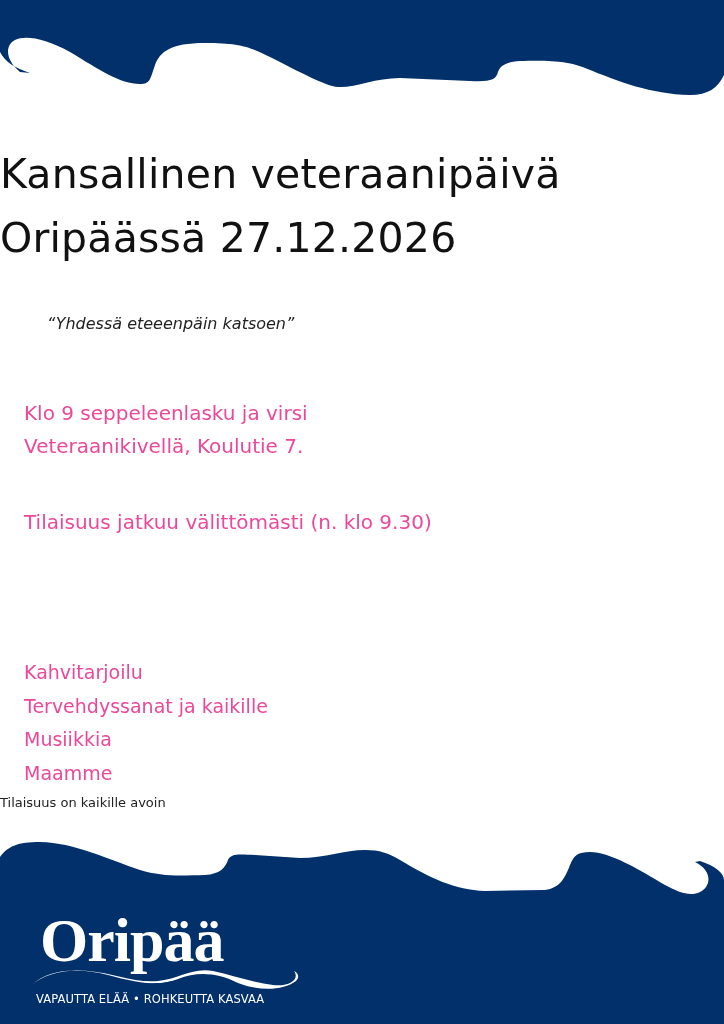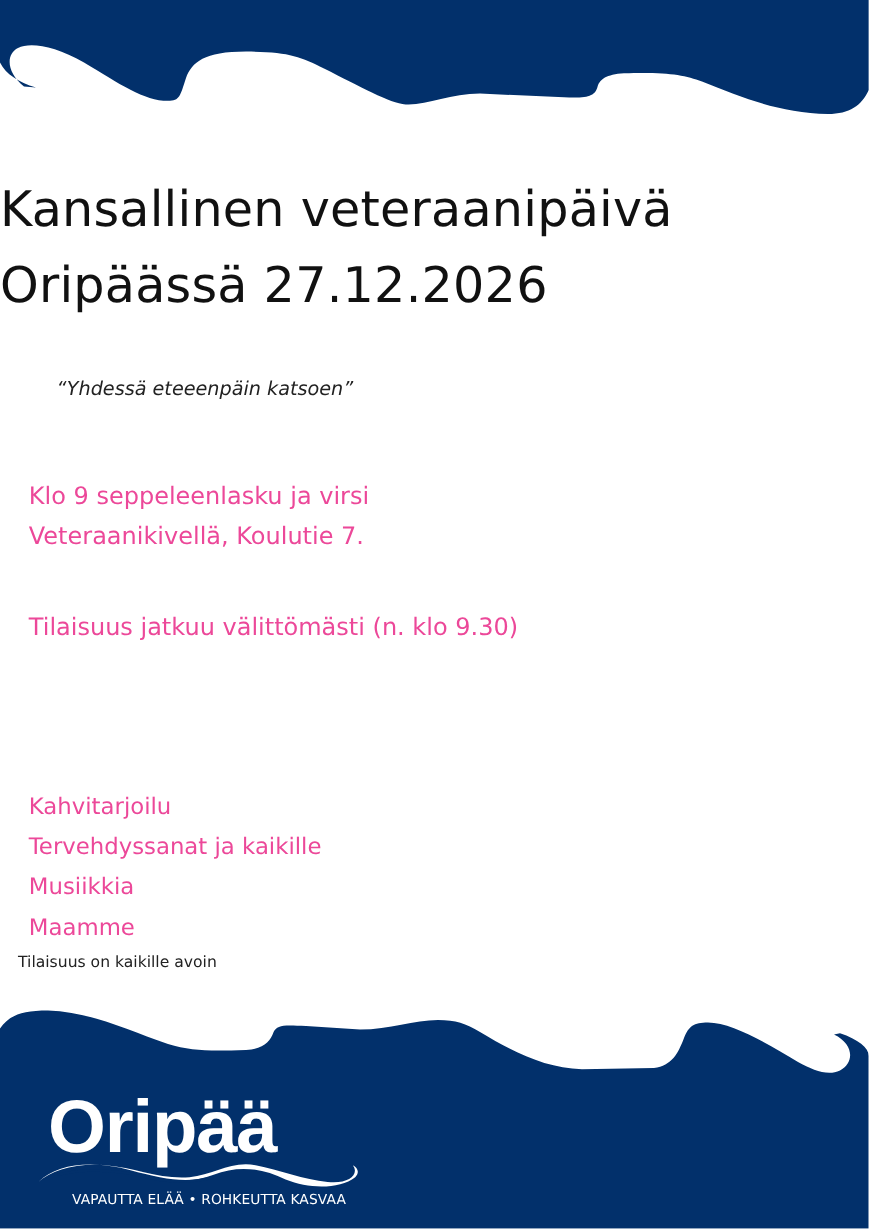--- a/index.html
+++ b/index.html
@@ -18,33 +18,33 @@
     letter-spacing: 0.2px; color: #111;
   }
   .title div { white-space: nowrap; }
   .motto {
     top: 312px; font-size: 16px; font-style: italic; color: #222; line-height: 24px; padding-left: 47px;
   }
   .block { font-size: 20px; line-height: 33px; color: #ec4899; padding-left: 24px; }
   .b1 { top: 397px; }
   .b2 { top: 506px; }
   .b3 { top: 656px; font-size: 19px; line-height: 33.5px; }
-  .note { top: 793px; font-size: 13px; line-height: 20px; color: #222; margin-left: 15px; }
+  .note { top: 793px; font-size: 13px; line-height: 20px; color: #222; }
   .logo {
     position: absolute; left: 28px; top: 905px; width: 280px; height: 110px;
   }
   .logo-word {
     position: absolute; left: 12px; top: 0px;
-    font-family: Liberation Sans, sans-serif; font-weight: 700;
+    font-family: Liberation Serif, serif; font-weight: 700;
     font-size: 62px; line-height: 70px; color: #ffffff; letter-spacing: -1px;
   }
   .logo-swoosh { position: absolute; left: 0; top: 40px; width: 280px; height: 50px; }
   .logo-tagline {
     position: absolute; left: 8px; top: 87px; font-size: 11.5px; color: #ffffff;
-    letter-spacing: 0.1px; white-space: nowrap; margin-left: 24px;
+    letter-spacing: 0.1px; white-space: nowrap;
   }
 </style>
 </head>
 <body>
 
 <svg class="wave wave-top" viewBox="0 0 724 130" preserveAspectRatio="none">
   <path fill="#02306b" d="M0,0 L724,0 L724,75
     C718,88 708,95 690,95
     C650,94 620,82 585,68
     C570,62 555,60 520,61

